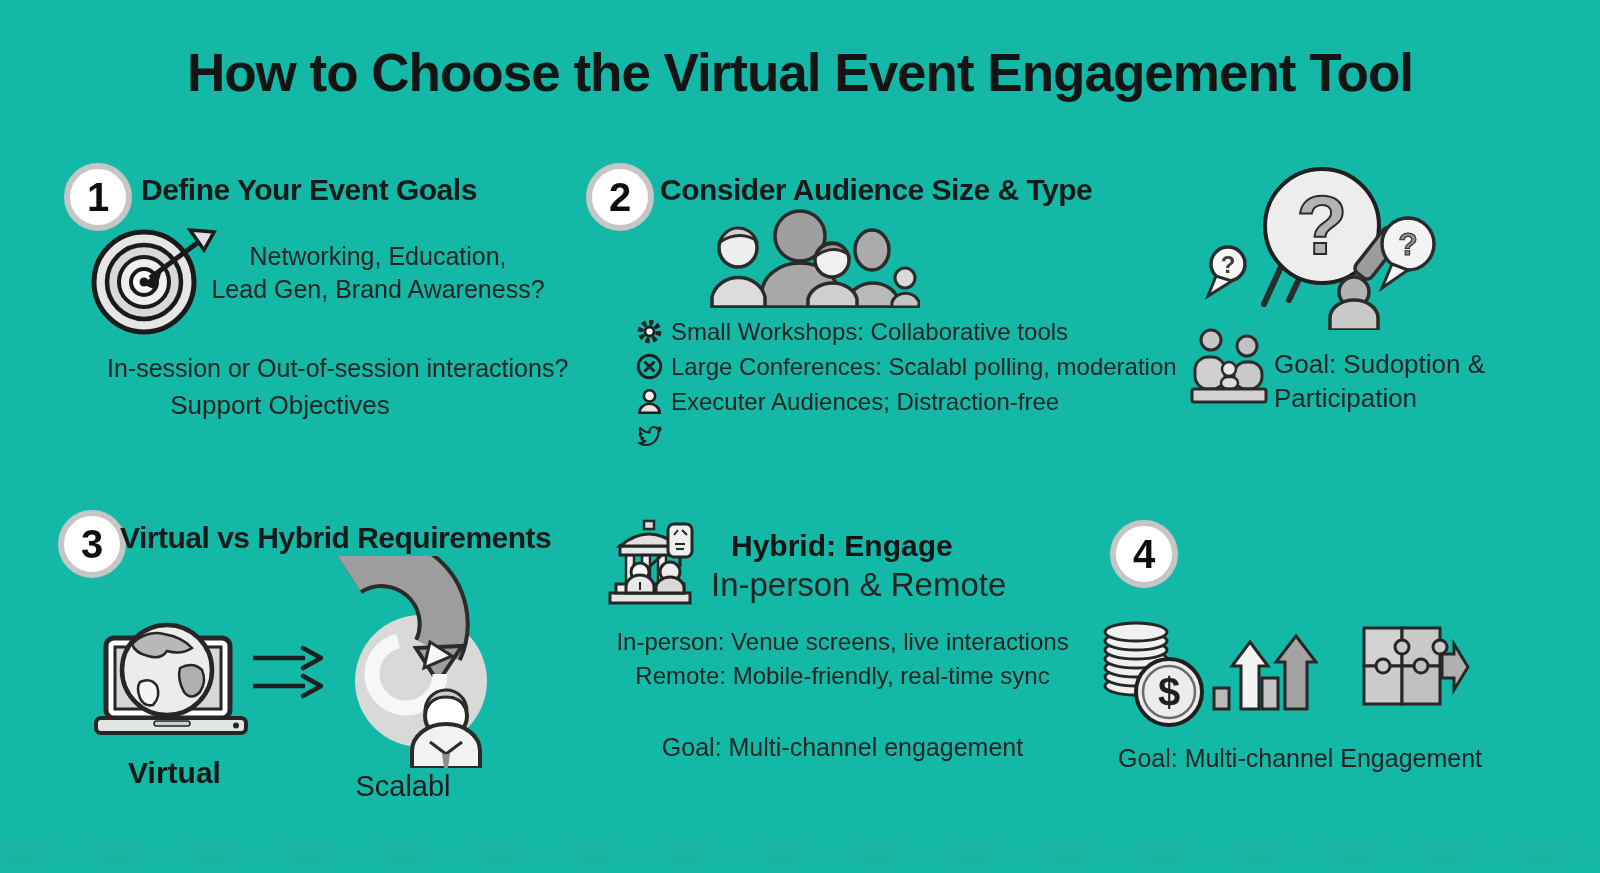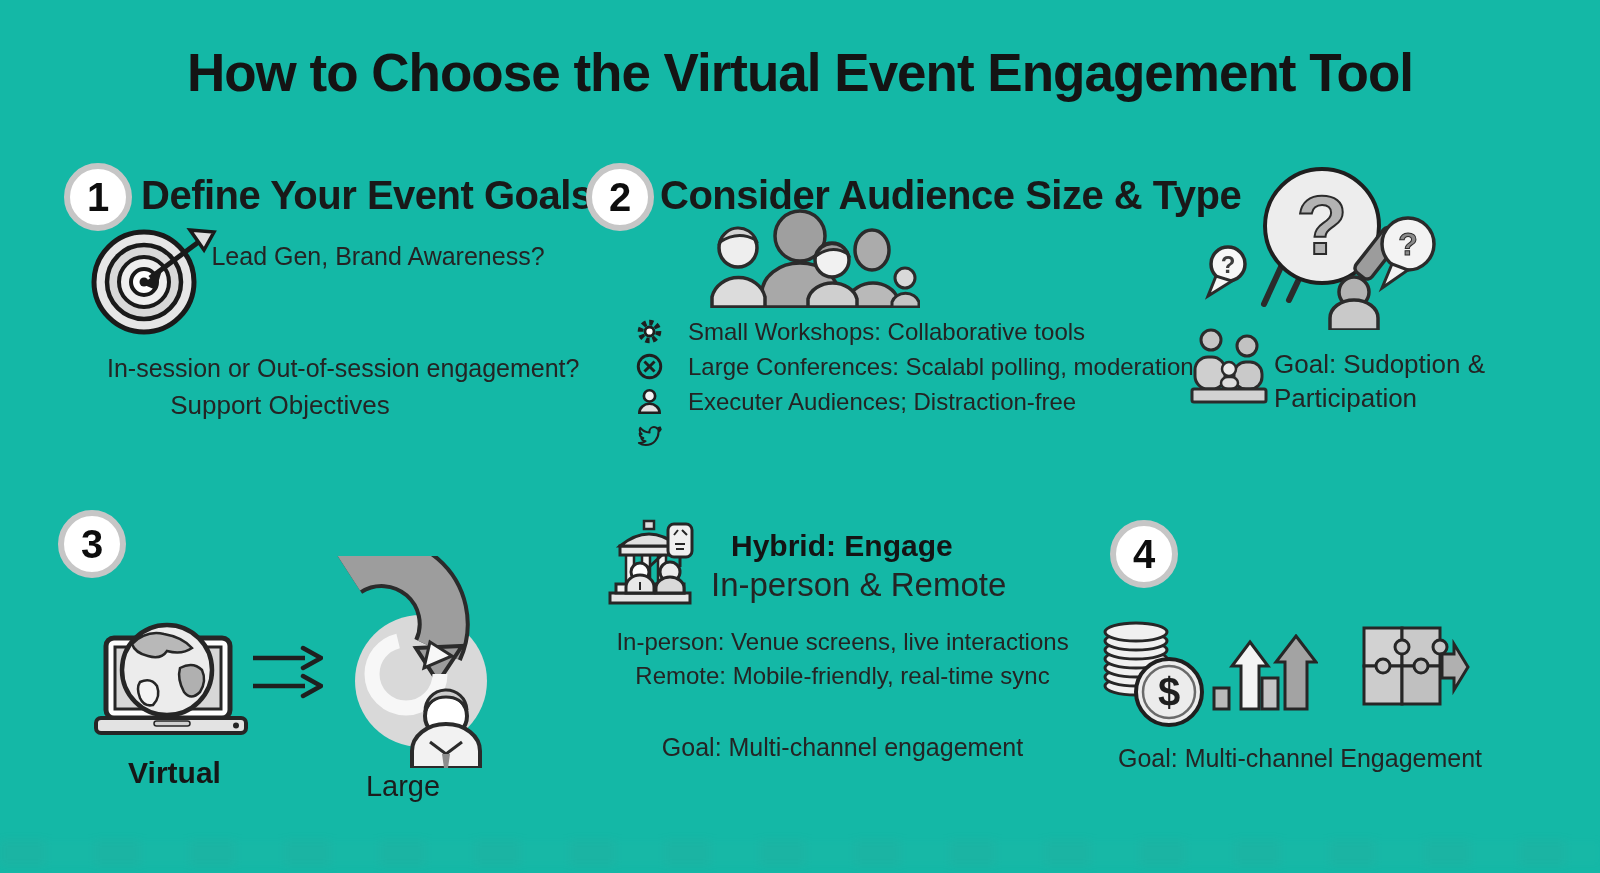--- a/index.html
+++ b/index.html
@@ -9,25 +9,25 @@
   }
   .abs{position:absolute;}
   .title{
     width:1600px;text-align:center;font-size:53px;font-weight:800;letter-spacing:-1px;color:#141414;
   }
   .numcircle{
     width:56px;height:56px;border-radius:50%;border:6px solid #c6c6c6;background:#fff;
     display:flex;align-items:center;justify-content:center;
     font-size:40px;font-weight:800;color:#0d0d0d;box-sizing:content-box;
   }
-  .heading{font-size:40px;font-weight:800;letter-spacing:-0.5px;color:#191919;white-space:nowrap;}
+  .heading{font-size:30px;font-weight:800;letter-spacing:-0.5px;color:#191919;white-space:nowrap;}
   .body-text{font-size:25px;font-weight:400;color:#242424;}
   .body-sm{font-size:24px;font-weight:400;color:#242424;}
   .center{text-align:center;}
-  .s2-row{display:flex;align-items:center;gap:25px;height:35px;white-space:nowrap;}
+  .s2-row{display:flex;align-items:center;gap:8px;height:35px;white-space:nowrap;}
   .li-icon{width:27px;height:27px;flex:0 0 27px;display:inline-flex;}
   .label-bold{font-size:30px;font-weight:800;color:#161616;}
   .label-med{font-size:29px;font-weight:500;color:#1c1c1c;}
   .panel-title{font-size:30px;font-weight:800;color:#141414;white-space:nowrap;}
   .panel-sub{font-size:33px;font-weight:400;color:#242424;white-space:nowrap;}
   .bottom-smudge{
     width:1600px;height:26px;
     background:repeating-linear-gradient(90deg, rgba(130,130,130,0.07) 0 45px, rgba(200,200,200,0.02) 45px 95px);
     filter:blur(4px);
   }
@@ -52,24 +52,25 @@
       <circle cx="62" cy="62" r="25" fill="#efefef" stroke="#1a1a1a" stroke-width="4"></circle>
       <circle cx="62" cy="62" r="13" fill="#ffffff" stroke="#1a1a1a" stroke-width="4"></circle>
       <circle cx="62" cy="62" r="4.5" fill="#1a1a1a"></circle>
       <line x1="122" y1="18" x2="68" y2="58" stroke="#1a1a1a" stroke-width="5"></line>
       <polygon points="60,64 80,50 74,70" fill="#1a1a1a"></polygon>
       <polygon points="108,10 132,12 122,30" fill="#e0e0e0" stroke="#1a1a1a" stroke-width="3.5"></polygon>
     </svg>
   </div>
 
   <div class="abs body-text center" style="left:198px;top:240px;width:360px;line-height:1.3;">
+    <div>Networking, Education,</div>
     <div>Lead Gen, Brand Awareness?</div>
   </div>
 
-  <div class="abs body-text" style="left:107px;top:354px;">In-session or Out-of-session engagement?</div>
+  <div class="abs body-text" style="left:107px;top:354px;">In-session or Out-of-session interactions?</div>
   <div class="abs body-text center" style="left:60px;top:390px;width:440px;font-size:26px;">Support Objectives</div>
 
   <div class="abs numcircle" style="left:586px;top:163px;">
     <span>2</span>
   </div>
   <div class="abs heading" style="left:660px;top:173px;">Consider Audience Size &amp; Type</div>
 
   <div class="abs" style="left:700px;top:206px;">
     <svg width="220" height="102" viewBox="0 0 220 102">
 
@@ -160,20 +161,21 @@
       <rect x="31" y="50" width="17" height="12" rx="7" fill="#dedede" stroke="#2b2b2b" stroke-width="2.5"></rect>
       <rect x="2" y="62" width="74" height="13" rx="2" fill="#d2d2d2" stroke="#2b2b2b" stroke-width="3"></rect>
     </svg>
   </div>
 
   <div class="abs body-text" style="left:1274px;top:348px;width:245px;line-height:1.3;font-size:26px;">Goal: Sudoption &amp; Participation</div>
 
   <div class="abs numcircle" style="left:58px;top:510px;">
     <span>3</span>
   </div>
+  <div class="abs heading" style="left:120px;top:521px;">Virtual vs Hybrid Requirements</div>
 
   <div class="abs" style="left:92px;top:608px;">
     <svg width="165" height="135" viewBox="0 0 165 135">
       <rect x="14" y="30" width="124" height="80" rx="8" fill="#fdfdfd" stroke="#262626" stroke-width="5"></rect>
       <rect x="23" y="39" width="106" height="62" fill="#d7d7d7" stroke="#262626" stroke-width="3"></rect>
       <circle cx="75" cy="62" r="45" fill="#ececec" stroke="#262626" stroke-width="4.5"></circle>
       <path d="M40,36 q14,-14 32,-10 q18,3 28,14 q-10,7 -25,3 q-6,9 -19,5 q-13,-3 -16,-12 Z" fill="#b8b8b8" stroke="#262626" stroke-width="2.5"></path>
       <path d="M48,74 q11,-5 17,4 q4,11 -4,19 q-9,2 -13,-7 q-4,-10 0,-16 Z" fill="#f4f4f4" stroke="#262626" stroke-width="2.5"></path>
       <path d="M88,60 q13,-7 22,2 q5,11 -2,22 q-9,9 -16,0 q-7,-13 -4,-24 Z" fill="#b0b0b0" stroke="#262626" stroke-width="2.5"></path>
       <rect x="4" y="110" width="150" height="15" rx="5" fill="#e3e3e3" stroke="#262626" stroke-width="4"></rect>
@@ -201,21 +203,21 @@
       <circle cx="88" cy="118" r="34" fill="none" stroke="#f7f7f7" stroke-width="15" stroke-dasharray="152 62"></circle>
       <polygon points="112,86 134,100 106,112" fill="#f7f7f7" stroke="#2b2b2b" stroke-width="3"></polygon>
       <circle cx="128" cy="160" r="21" fill="#ffffff" stroke="#2b2b2b" stroke-width="4"></circle>
       <path d="M107,156 a21,21 0 0 1 42,-2 q-6,-13 -21,-13 q-16,0 -21,15 Z" fill="#cdcdcd" stroke="#2b2b2b" stroke-width="3"></path>
       <path d="M94,212 v-17 a34,27 0 0 1 68,0 v17 Z" fill="#f2f2f2" stroke="#2b2b2b" stroke-width="4"></path>
       <line x1="112" y1="186" x2="128" y2="198" stroke="#2b2b2b" stroke-width="3"></line>
       <line x1="144" y1="186" x2="128" y2="198" stroke="#2b2b2b" stroke-width="3"></line>
       <polygon points="124,198 132,198 130,212 126,212" fill="#8d8d8d"></polygon>
     </svg>
   </div>
-  <div class="abs label-med center" style="left:318px;top:770px;width:170px;">Large</div>
+  <div class="abs label-med center" style="left:318px;top:770px;width:170px;">Scalabl</div>
 
   <div class="abs" style="left:606px;top:514px;">
     <svg width="92" height="92" viewBox="0 0 92 92">
       <rect x="4" y="79" width="80" height="10" fill="#e6e6e6" stroke="#262626" stroke-width="3"></rect>
       <rect x="10" y="70" width="68" height="9" fill="#efefef" stroke="#262626" stroke-width="3"></rect>
       <rect x="20" y="41" width="8" height="29" fill="#f2f2f2" stroke="#262626" stroke-width="2.5"></rect>
       <rect x="36" y="41" width="8" height="29" fill="#f2f2f2" stroke="#262626" stroke-width="2.5"></rect>
       <rect x="52" y="41" width="8" height="29" fill="#f2f2f2" stroke="#262626" stroke-width="2.5"></rect>
       <rect x="14" y="32" width="58" height="9" fill="#e8e8e8" stroke="#262626" stroke-width="3"></rect>
       <rect x="38" y="7" width="10" height="8" fill="#dddddd" stroke="#262626" stroke-width="2.5"></rect>

